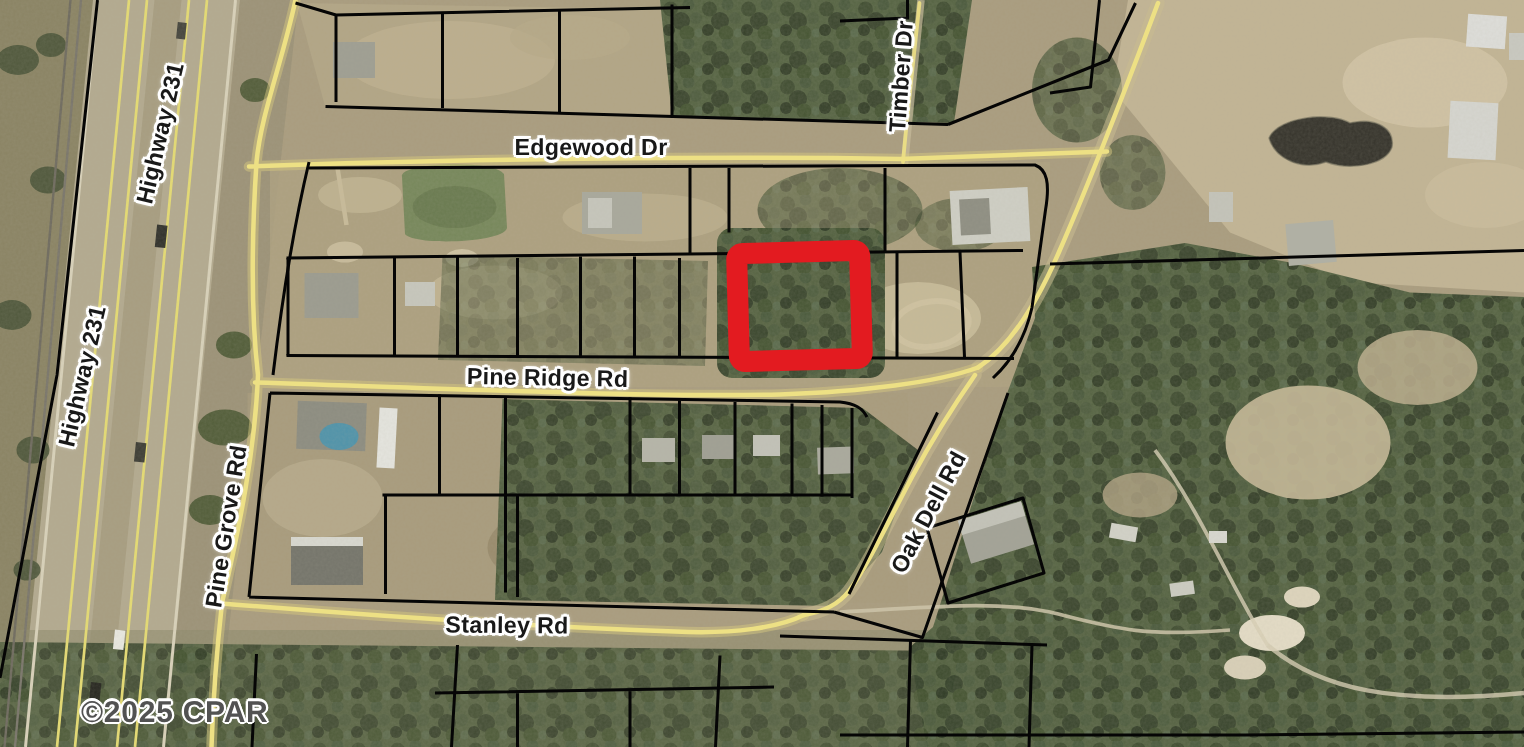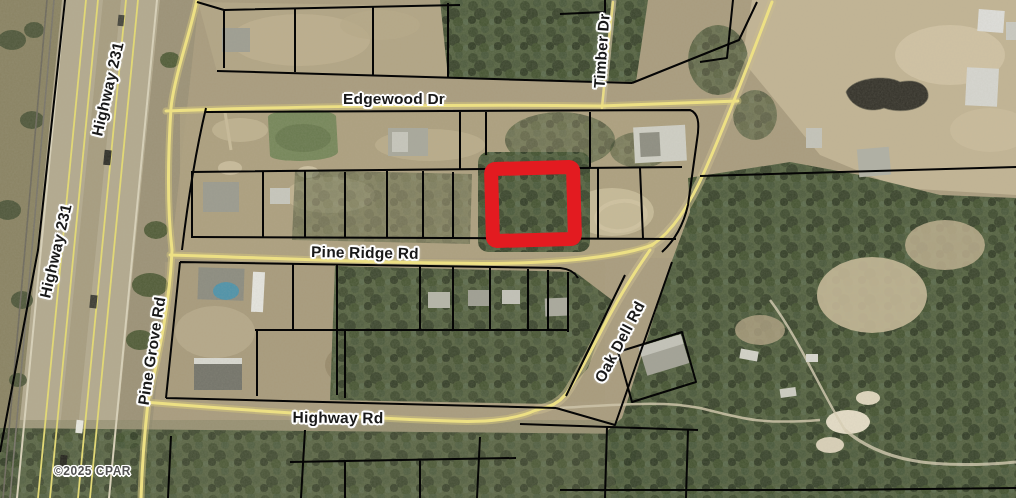--- a/index.html
+++ b/index.html
@@ -10,21 +10,21 @@
   .map-svg{position:absolute;left:0;top:0;display:block;}
   .road-label{
     position:absolute;white-space:nowrap;
     font-weight:700;font-size:15.5px;letter-spacing:.2px;color:#191919;
     text-shadow:0 0 3px #fff,0 0 3px #fff,0 0 4px #fff,
       -2px 0 0 #fff,2px 0 0 #fff,0 -2px 0 #fff,0 2px 0 #fff,
       -1.5px -1.5px 0 #fff,1.5px -1.5px 0 #fff,-1.5px 1.5px 0 #fff,1.5px 1.5px 0 #fff;
   }
   .copyright{
     position:absolute;white-space:nowrap;
-    font-weight:700;font-size:12px;color:#525252;letter-spacing:.5px;
+    font-weight:700;font-size:20px;color:#525252;letter-spacing:.5px;
     text-shadow:0 0 2px #fff,-1.5px 0 0 #fff,1.5px 0 0 #fff,0 -1.5px 0 #fff,0 1.5px 0 #fff,
       -1px -1px 0 #fff,1px -1px 0 #fff,-1px 1px 0 #fff,1px 1px 0 #fff;
     padding-left:48px;
   }
 </style>
 </head>
 <body>
 
 <div class="stage">
 
@@ -238,17 +238,17 @@
   <rect x="492" y="168" width="82" height="72" rx="4" fill="none" stroke-width="14" stroke-linejoin="round" transform="rotate(-1.5 533 204)" stroke="#e31b20"></rect>
 </svg>
 
 <div class="road-label" style="left:108px;top:89px;transform:translate(-50%,-50%) rotate(-77deg);">Highway 231</div>
 <div class="road-label" style="left:56px;top:251px;transform:translate(-50%,-50%) rotate(-77deg);">Highway 231</div>
 <div class="road-label" style="left:152px;top:351px;transform:translate(-50%,-50%) rotate(-81deg);">Pine Grove Rd</div>
 <div class="road-label" style="left:394px;top:99px;transform:translate(-50%,-50%);">Edgewood Dr</div>
 <div class="road-label" style="left:602px;top:51px;transform:translate(-50%,-50%) rotate(-86deg);">Timber Dr</div>
 <div class="road-label" style="left:365px;top:253px;transform:translate(-50%,-50%) rotate(1deg);">Pine Ridge Rd</div>
 <div class="road-label" style="left:620px;top:342px;transform:translate(-50%,-50%) rotate(-62deg);">Oak Dell Rd</div>
-<div class="road-label" style="left:338px;top:418px;transform:translate(-50%,-50%) rotate(0.5deg);">Highway Rd</div>
+<div class="road-label" style="left:338px;top:418px;transform:translate(-50%,-50%) rotate(0.5deg);">Stanley Rd</div>
 
 <div class="copyright" style="left:6px;top:464px;">©2025 CPAR</div>
 
 </div>
 
 </body></html>

